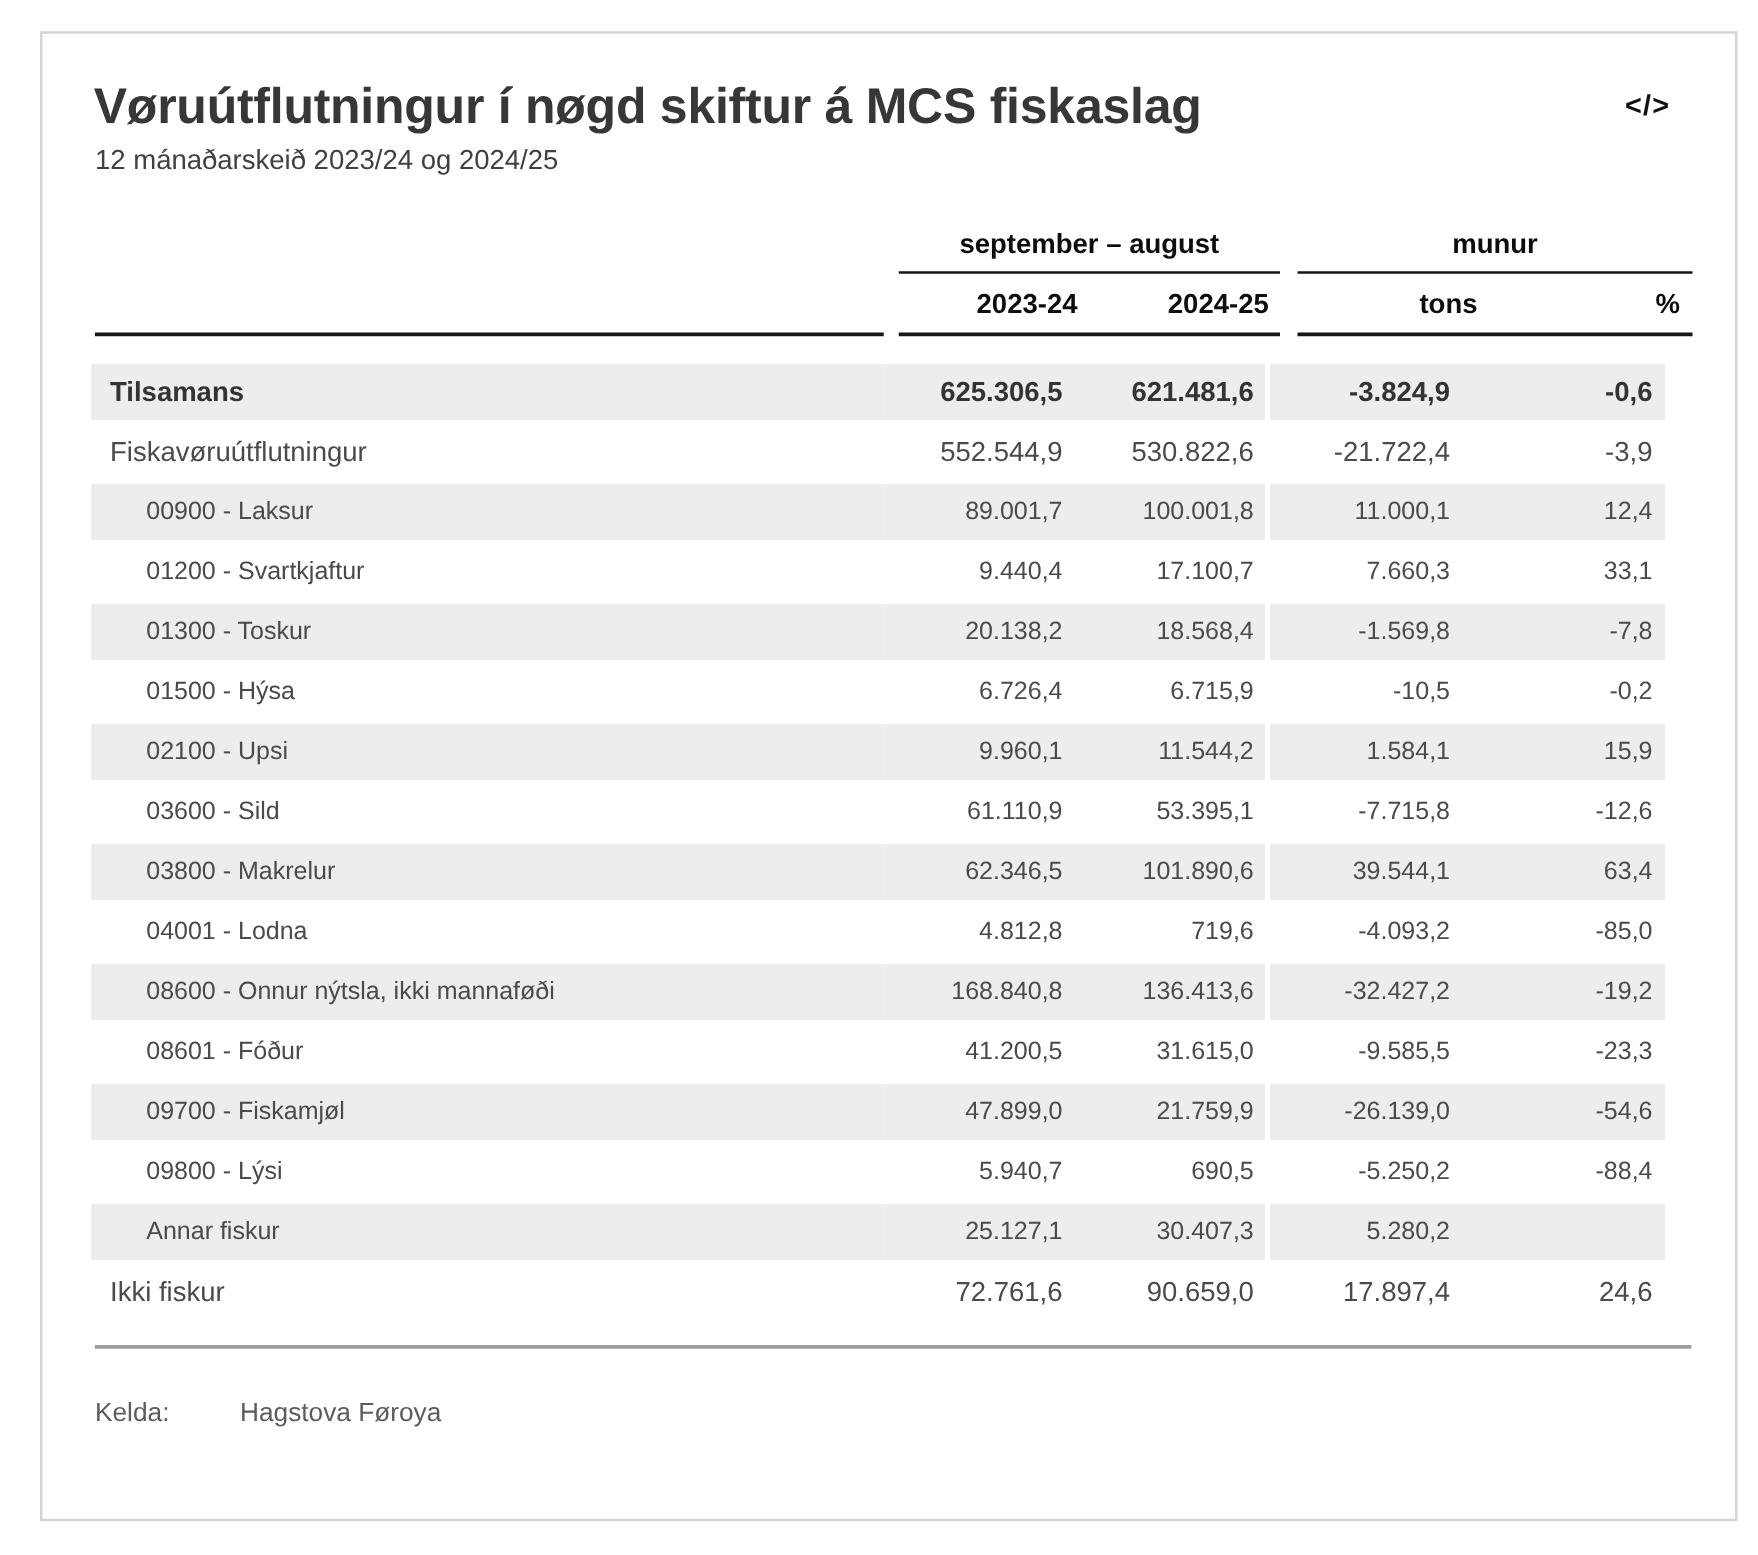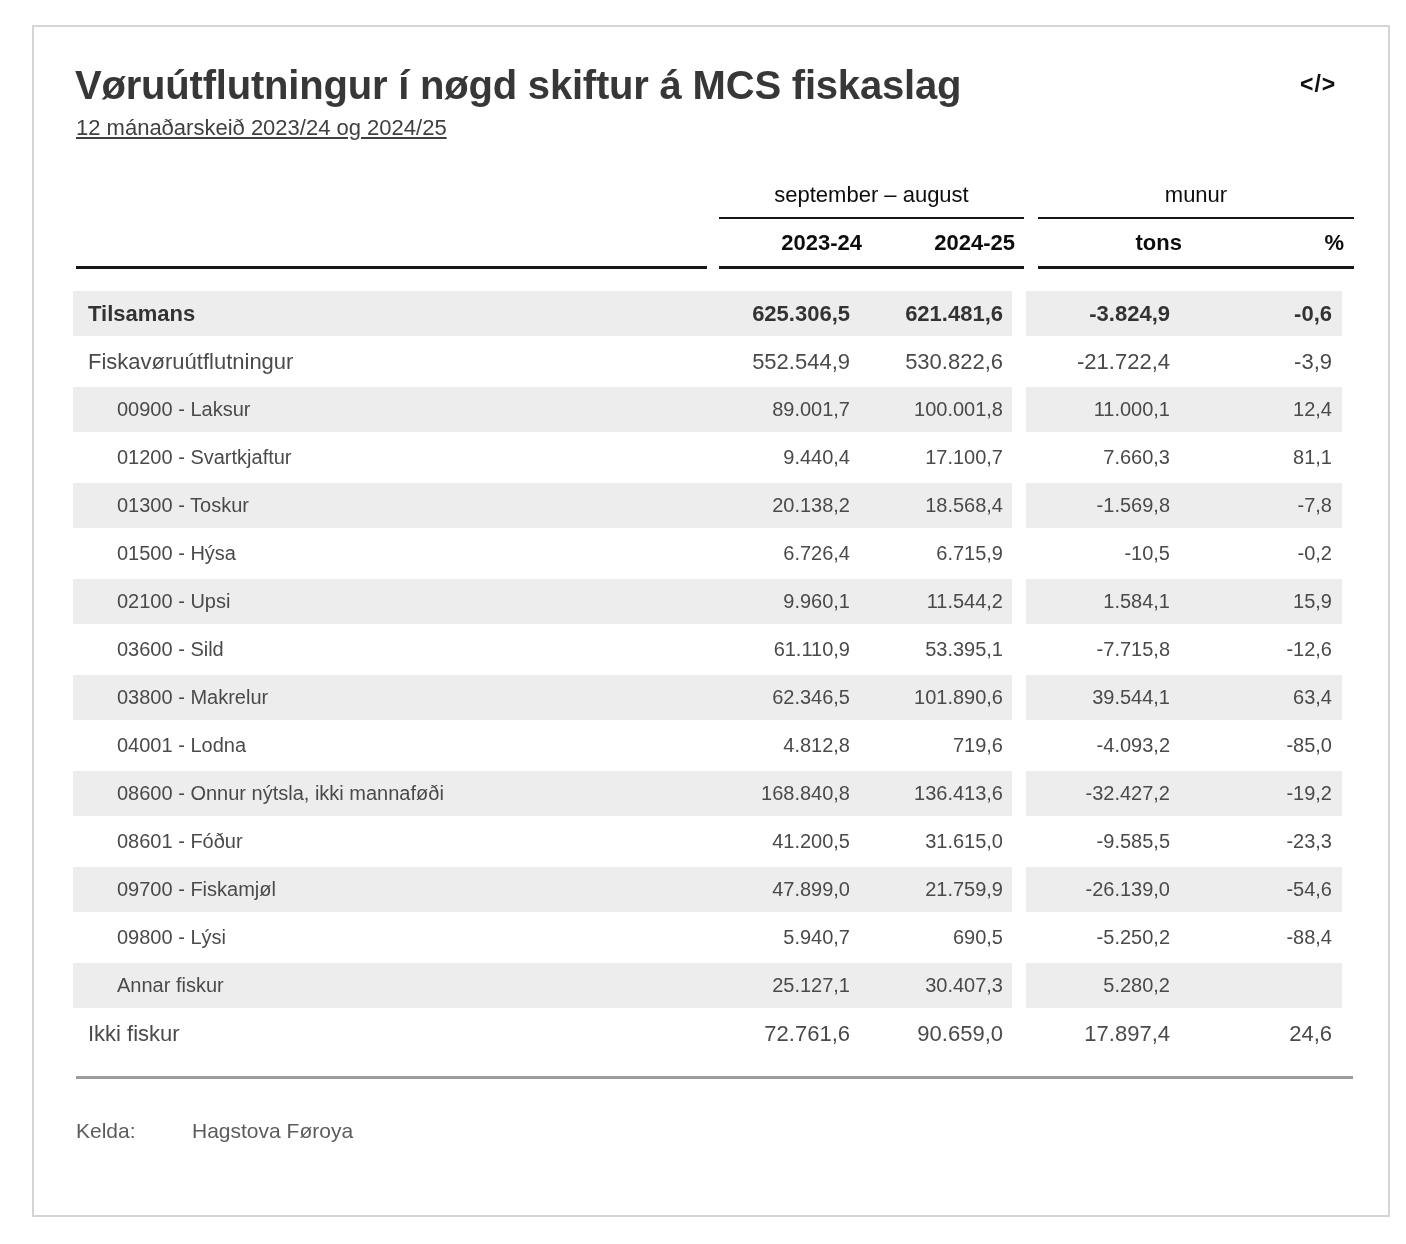--- a/index.html
+++ b/index.html
@@ -22,30 +22,30 @@
   }
   .abs { position: absolute; }
 
   .title {
     left: 41px; top: 36px;
     font-size: 40px; font-weight: bold;
     color: #373737; letter-spacing: -0.2px;
   }
   .subtitle {
     left: 42px; top: 88px;
-    font-size: 22px; color: #404040; text-decoration: underline;
+    font-size: 22px; color: #404040;
   }
   .embed {
     left: 1266px; top: 44px;
     font-size: 23px; font-weight: 600; color: #111;
     cursor: pointer; letter-spacing: 1px;
   }
 
   .group-header {
-    top: 155px; font-size: 22px; font-weight: normal; color: #0d0d0d;
+    top: 155px; font-size: 22px; font-weight: bold; color: #0d0d0d;
     text-align: center;
   }
   .gh-years { left: 685px; width: 305px; }
   .gh-munur { left: 1004px; width: 316px; }
   .group-rule { top: 190px; height: 2px; background: #161616; }
   .gr-years { left: 685px; width: 305px; }
   .gr-munur { left: 1004px; width: 316px; }
 
   .col-header {
     top: 203px; font-size: 22px; font-weight: bold; color: #0d0d0d;
@@ -65,21 +65,21 @@
 
   .row { display: flex; height: 48px; color: #4a4a4a; }
   .row .label,
   .row .band { height: 45px; box-sizing: border-box; }
   .row .label {
     width: 634px; margin-left: 39px;
     display: flex; align-items: center;
   }
   .row .band { display: flex; }
   .band.years { width: 305px; }
-  .band.munur { width: 316px; margin-left: 14px; }
+  .band.munur { width: 316px; margin-left: 4px; }
   .num {
     display: flex; align-items: center; justify-content: flex-end;
     box-sizing: border-box; text-align: right;
   }
   .years .c1 { width: 153px; padding-right: 10px; }
   .years .c2 { width: 152px; padding-right: 9px; }
   .munur .c3 { width: 154px; padding-right: 10px; }
   .munur .c4 { width: 162px; padding-right: 10px; }
 
   .row.l1 .label { padding-left: 15px; font-size: 22px; }
@@ -155,21 +155,21 @@
     </div>
   </div>
       <div class="row l2">
     <div class="label">01200 - Svartkjaftur</div>
     <div class="band years">
       <div class="num c1">9.440,4</div>
       <div class="num c2">17.100,7</div>
     </div>
     <div class="band munur">
       <div class="num c3">7.660,3</div>
-      <div class="num c4">81,1</div>
+      <div class="num c4">33,1</div>
     </div>
   </div>
       <div class="row l2 stripe">
     <div class="label">01300 - Toskur</div>
     <div class="band years">
       <div class="num c1">20.138,2</div>
       <div class="num c2">18.568,4</div>
     </div>
     <div class="band munur">
       <div class="num c3">-1.569,8</div>

